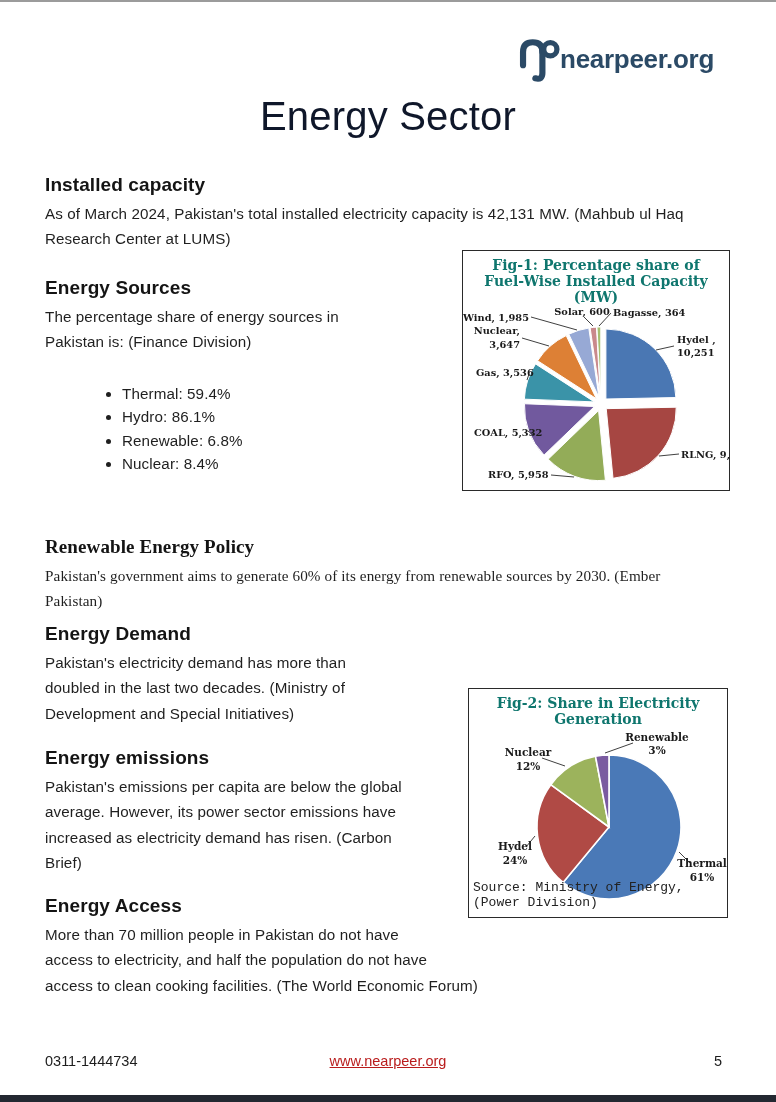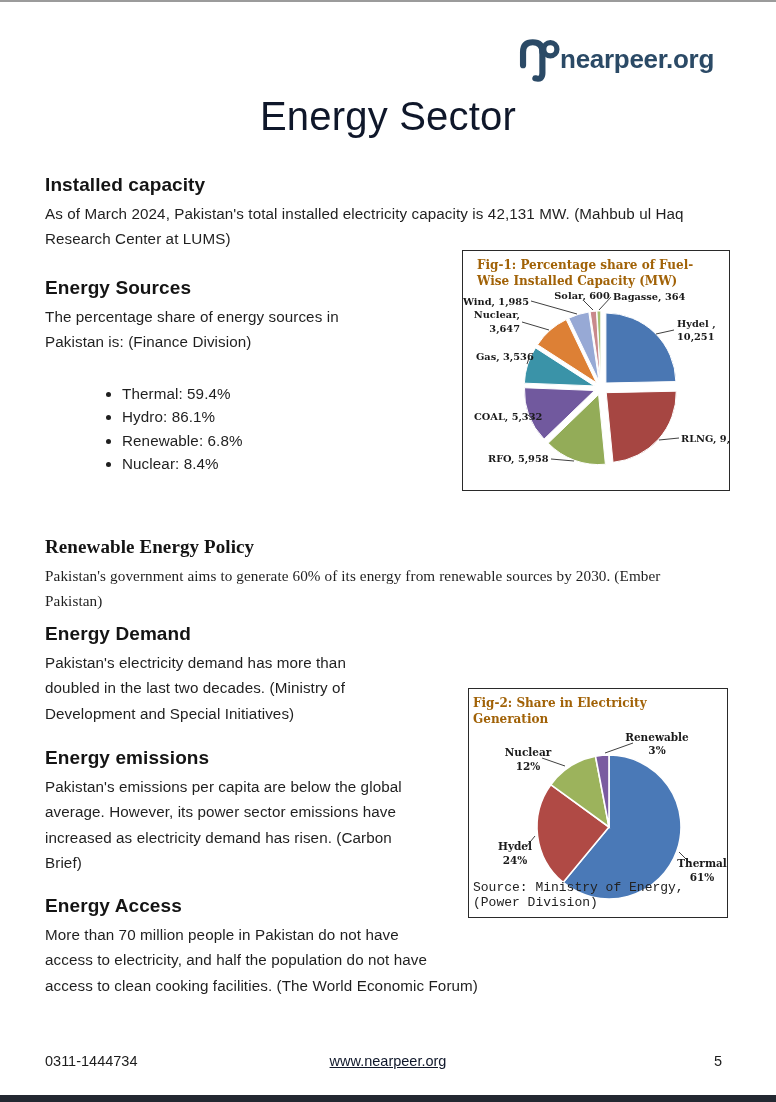--- a/index.html
+++ b/index.html
@@ -34,34 +34,34 @@
 
   .fig-spacer { float:right; width:300px; height:28px; }
 
   .figure {
     position:absolute; background:#fff; border:1.5px solid #2a2a2a;
     font-family:"DejaVu Serif", serif;
   }
   .fig1 { left:462px; top:250px; width:268px; height:241px; }
   .fig2 { left:468px; top:688px; width:260px; height:230px; }
   .fig-title {
-    font-weight:bold; font-size:12px; line-height:16px;
-    color:#a16207; margin:6px auto 0;
+    text-align:center; font-weight:bold; font-size:14px; line-height:16px;
+    color:#0f766e; margin:6px auto 0;
   }
   .fig1 .fig-title { width:238px; }
   .fig2 .fig-title { width:250px; }
   .fig-source { position:absolute; left:4px; bottom:7px; font-size:13px; color:#222;font-family:Liberation Mono, monospace; }
   .figure svg { display:block; }
   .fig1 svg { margin:1px auto 0; }
   .fig2 svg { margin:2px auto 0; }
 
   .footer { position:absolute; left:0; top:1053px; width:776px; font-size:14.5px; color:#1c1c1c; }
   .footer .phone { position:absolute; left:45px; top:0; }
   .footer .site  { position:absolute; left:0; width:776px; text-align:center; top:0; }
-  .footer .site a { color:#0f172a; text-decoration:underline; }
+  .footer .site a { color:#b91c1c; text-decoration:underline; }
   .footer .pagenum { position:absolute; right:54px; top:0; }
 </style>
 </head>
 <body>
 
 <div class="page">
   <div class="top-edge"></div>
 
   <div class="logo">
     <svg width="44" height="50" viewBox="0 0 50 56">

